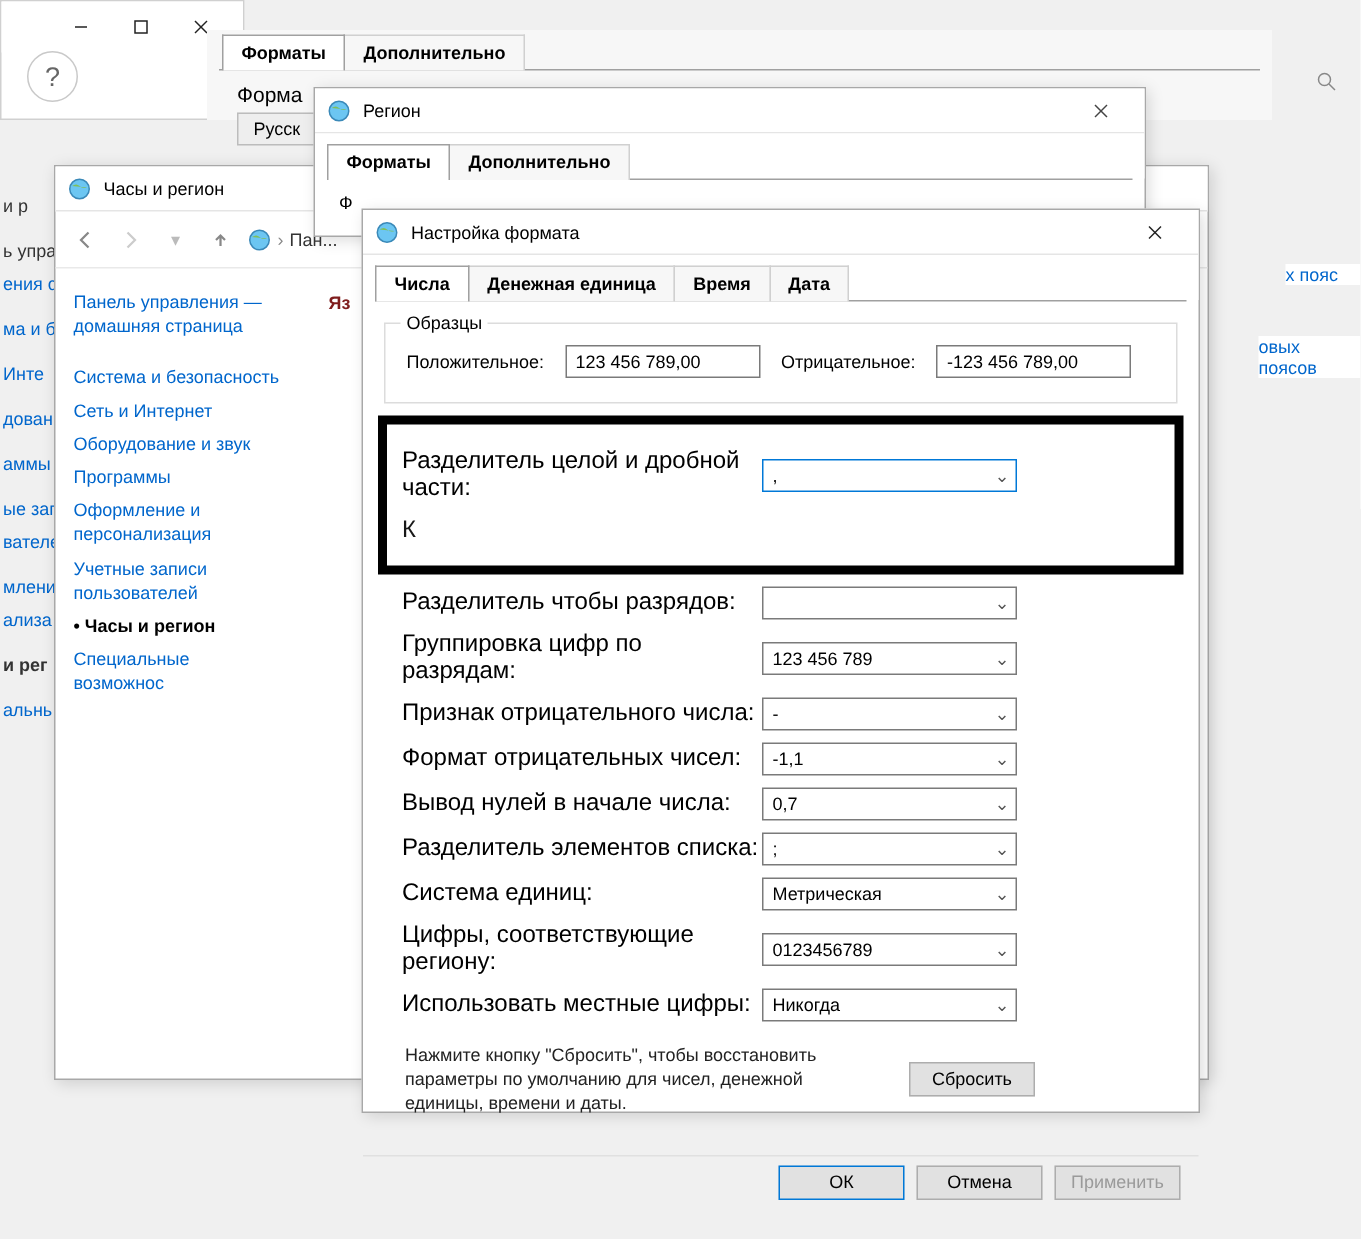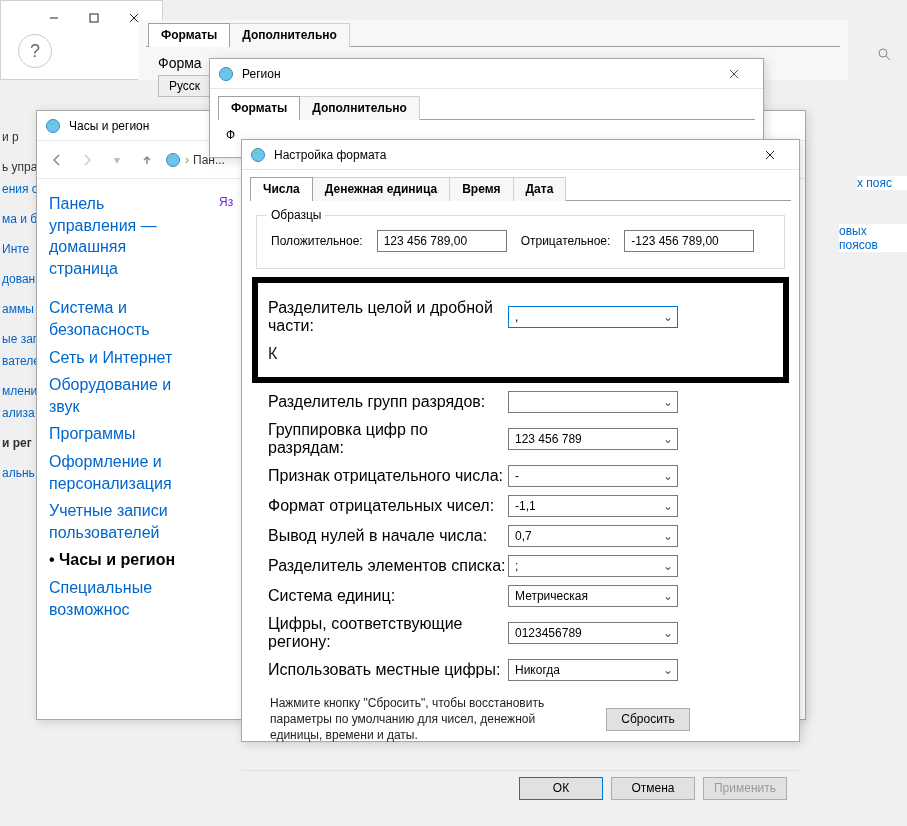--- a/index.html
+++ b/index.html
@@ -84,25 +84,25 @@
   }
   .cp-toolbar {
     height: 38px; display: flex; align-items: center; gap: 6px; padding: 0 8px;
     border-bottom: 1px solid #e9e9e9;
   }
   .nav-btn { width:24px; height:24px; border-radius: 4px; display:flex; align-items:center; justify-content:center; color:#888; }
   .bcrumb { display:flex; align-items:center; gap:4px; color:#333; }
   .bcrumb .sep { color:#888; }
   .cp-body { display:flex; height: calc(100% - 68px); }
   .cp-side { width: 158px; padding: 14px 6px 14px 12px; display:flex; flex-direction:column; gap: 6px; }
-  .link { color: #0066cc; cursor: default; font-size: 16px; line-height:1.35; }
+  .link { color: #0066cc; cursor: default; font-size: 12px; line-height:1.35; }
   .link.bold { font-weight: 700; color:#000; }
   .link.bold::before { content:"•  "; }
   .cp-main { flex: 1; padding: 16px 24px; }
-  .cp-link-az { color: #6d28d9; }
+  .cp-link-az { color: #7f1d1d; font-weight: bold; }
   
   
   .edge {
     position:absolute; left:0; top:130px; width:22px; height:500px; background:transparent;
     font-size:12px; color:#333;
   }
   .edge div{ padding: 0 0 8px 2px; white-space: nowrap;}
   .edge a{ color:#0066cc; text-decoration:none; }
   
   
@@ -381,21 +381,21 @@
         </div>
       </div>
       <div class="row" style="opacity:.9; margin-bottom:-6px;">
         <div class="lbl">К</div>
         <div class="sel" style="visibility:hidden"></div>
       </div>
     </div>
 
     <div style="padding: 0 16px">
       <div class="row">
-        <div class="lbl">Разделитель групп разрядов:</div>
+        <div class="lbl">Разделитель чтобы разрядов:</div>
         <div class="sel">
           <span></span>
             <span class="chev">⌄</span>
         </div>
       </div>
       <div class="row">
         <div class="lbl">Группировка цифр по разрядам:</div>
         <div class="sel">
           <span>123 456 789</span>
             <span class="chev">⌄</span>

